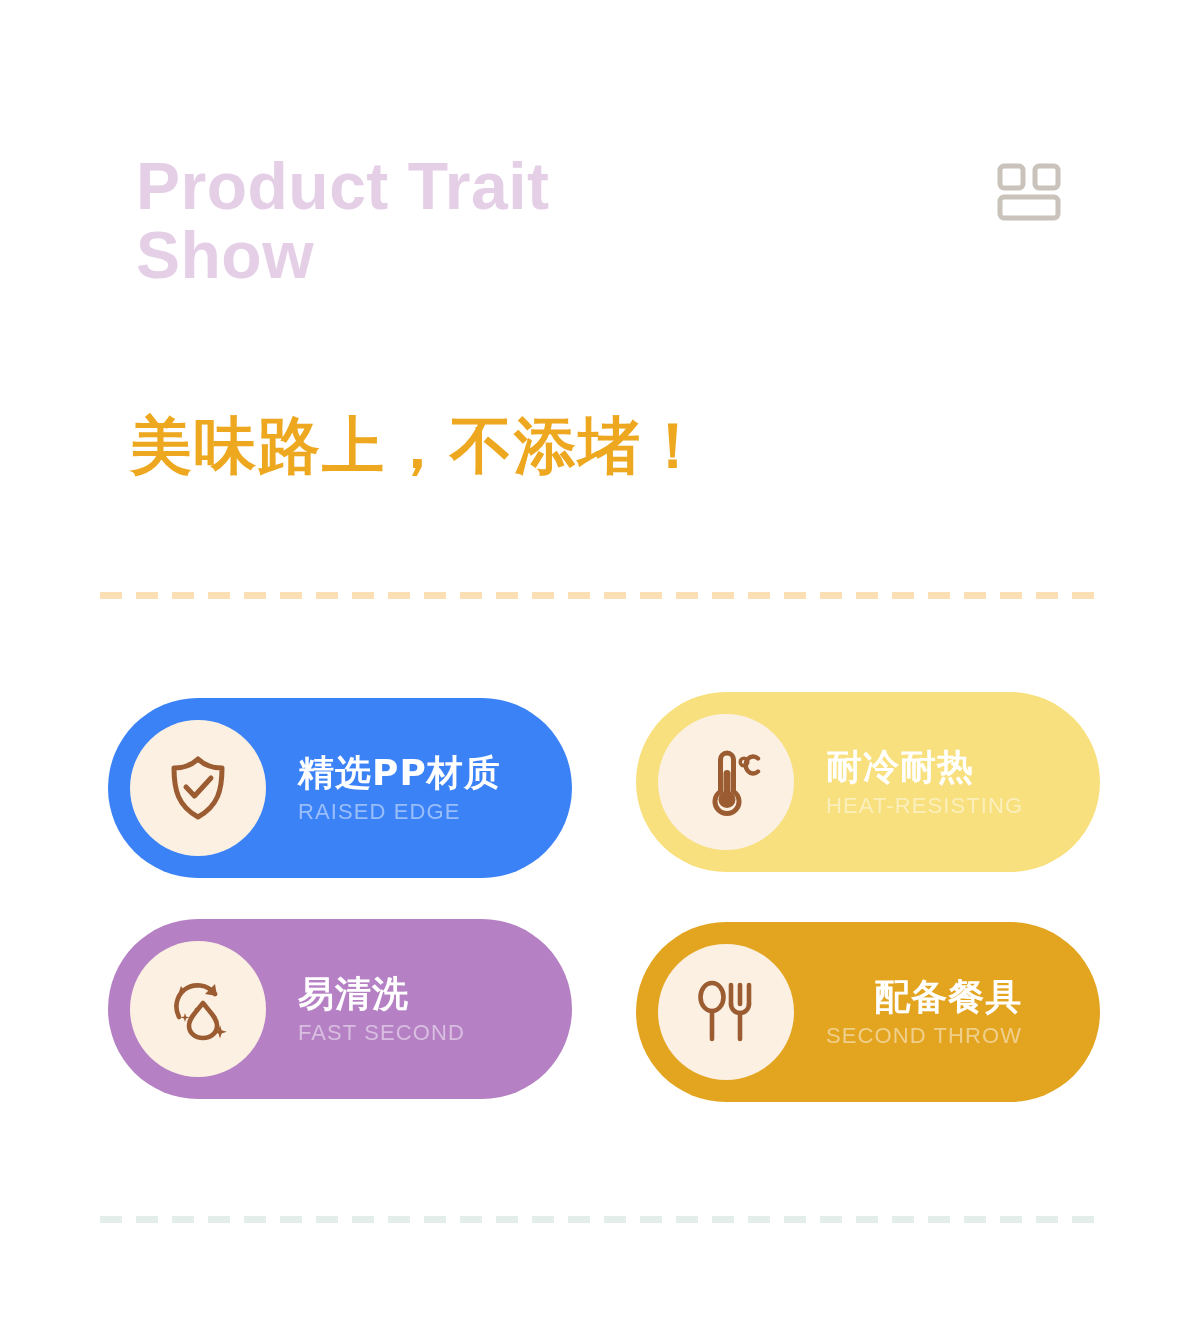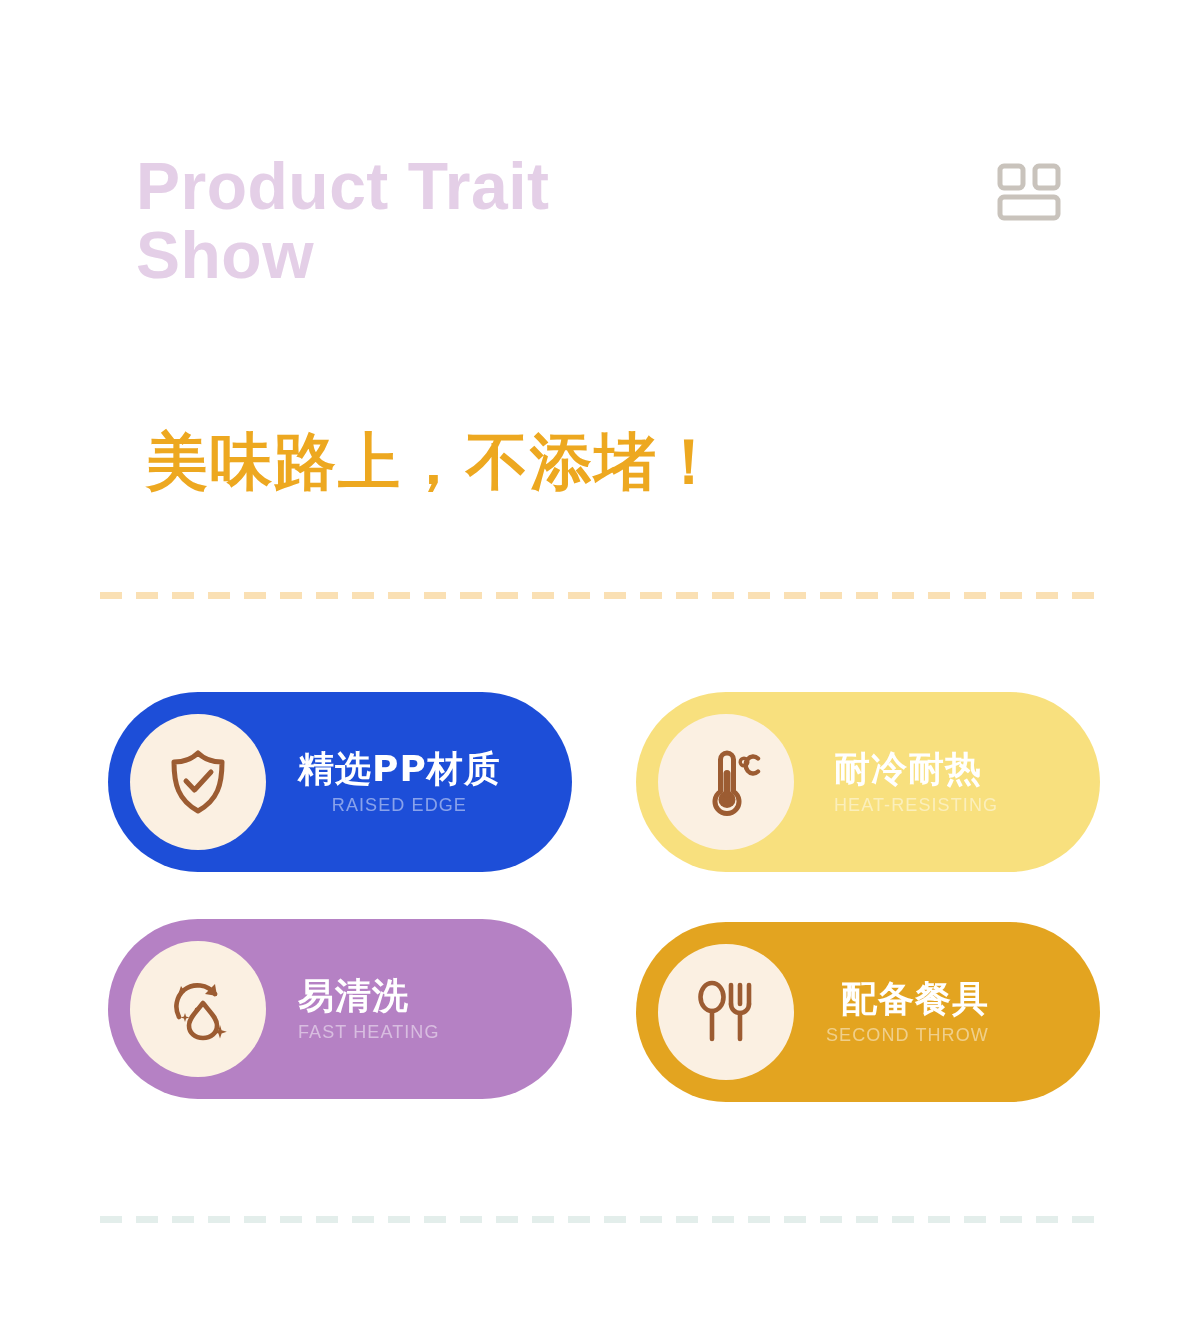--- a/index.html
+++ b/index.html
@@ -46,21 +46,21 @@
     font-weight: 700;
     letter-spacing: 0.5px;
     color: #e4cfe7;
     white-space: pre-line;
   }
 
   .subtitle {
     position: absolute;
     left: 130px;
     top: 404px;
-    margin: 16px;
+    margin: 0;
     font-family: "DejaVu Sans", "Liberation Sans", sans-serif;
     font-size: 62px;
     font-weight: 700;
     letter-spacing: 2px;
     color: #eda820;
     white-space: nowrap;
   }
 
   .layout-icon {
     position: absolute;
@@ -106,22 +106,22 @@
   .card {
     position: absolute;
     width: 464px;
     height: 180px;
     border-radius: 90px;
     display: flex;
     align-items: center;
     box-sizing: border-box;
   }
 
-  .card-0 { left: 0px;   top: 0px;   background: #1d4ed8; text-align: center; }
-  .card-1 { left: 528px; top: 0px;   background: #f8e07e; gap: 8px; }
+  .card-0 { left: 0px;   top: 6px;   background: #3b82f6; }
+  .card-1 { left: 528px; top: 0px;   background: #f8e07e; }
   .card-2 { left: 0px;   top: 227px; background: #b581c4; }
   .card-3 { left: 528px; top: 230px; background: #e3a420; text-align: right; }
 
   .card-badge {
     width: 136px;
     height: 136px;
     min-width: 136px;
     margin-left: 22px;
     border-radius: 50%;
     background: #fbf0e2;
@@ -147,21 +147,21 @@
     font-weight: 700;
     letter-spacing: 1px;
     color: #ffffff;
     line-height: 1.16;
     white-space: nowrap;
   }
 
   .card-sub {
     margin-top: 7px;
     font-family: "Liberation Sans", "DejaVu Sans", sans-serif;
-    font-size: 18px;
+    font-size: 22px;
     font-weight: 400;
     letter-spacing: 1.1px;
     color: rgba(255,255,255,0.48);
     line-height: 1.1;
     white-space: nowrap;
   }
 </style>
 </head>
 <body>
 
@@ -232,21 +232,21 @@
             <path d="M19 13 L23 19 L16 22 Z" fill="#9c5c32"></path>
             <path d="M41 30 C48 39 55 45 55 52.5 C55 60 49 65 41 65 C33 65 27 60 27 52.5 C27 45 34 39 41 30 Z" stroke="#9c5c32" stroke-width="4.6" stroke-linejoin="round"></path>
             <path d="M58 52 L59.6 57.2 L64.8 58.8 L59.6 60.4 L58 65.6 L56.4 60.4 L51.2 58.8 L56.4 57.2 Z" fill="#9c5c32"></path>
             <path d="M23 40 L24.1 43.4 L27.5 44.5 L24.1 45.6 L23 49 L21.9 45.6 L18.5 44.5 L21.9 43.4 Z" fill="#9c5c32"></path>
             <circle cx="35" cy="37" r="2.4" fill="#9c5c32"></circle>
           </svg>
         </span>
       </div>
       <div class="card-text">
         <div class="card-title">易清洗</div>
-        <div class="card-sub">FAST HEATING</div>
+        <div class="card-sub">FAST SECOND</div>
       </div>
     </div>
 
     <div class="card card-3">
       <div class="card-badge">
         <span>
           <svg viewBox="0 0 72 72" width="72" height="72" fill="none">
 
             <ellipse cx="22" cy="21" rx="11.5" ry="14" stroke="#9c5c32" stroke-width="4.6"></ellipse>
             <path d="M22 35 V63" stroke="#9c5c32" stroke-width="4.6" stroke-linecap="round"></path>

